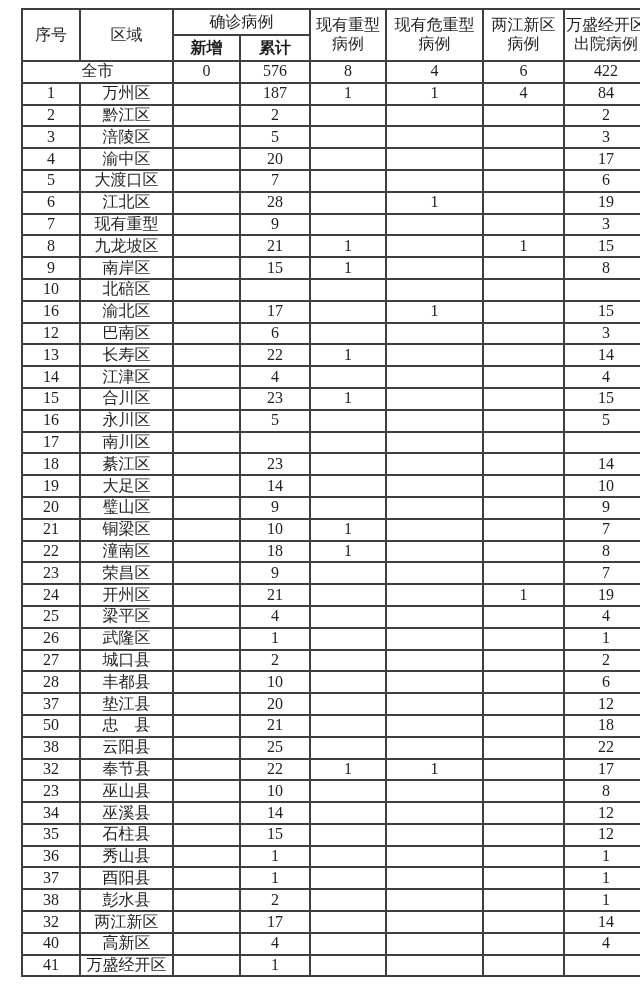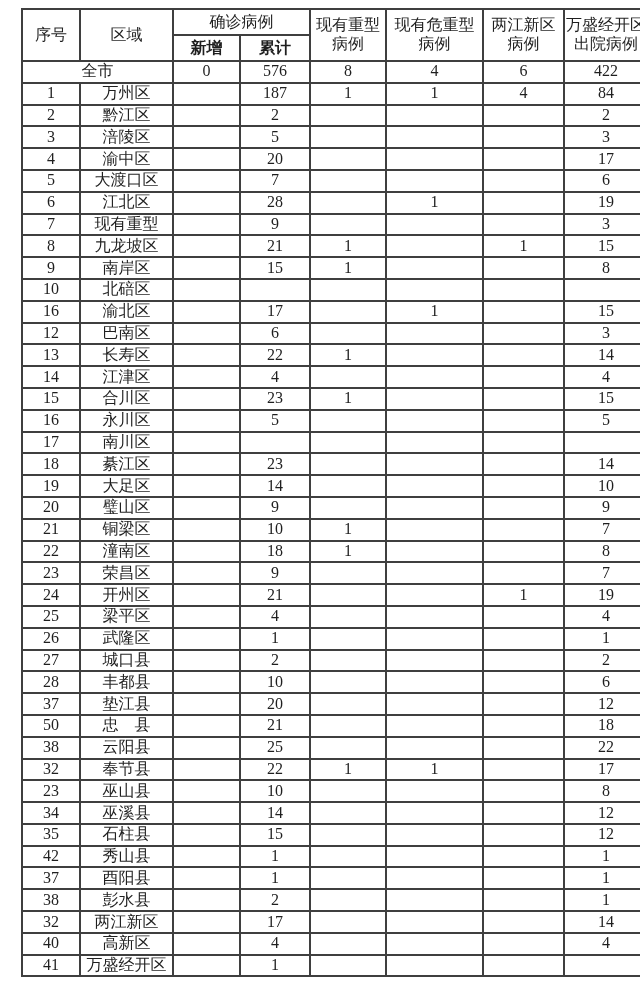--- a/index.html
+++ b/index.html
@@ -448,21 +448,21 @@
     <td>35</td>
     <td>石柱县</td>
     <td></td>
     <td>15</td>
     <td></td>
     <td></td>
     <td></td>
     <td>12</td>
   </tr>
         <tr>
-    <td>42</td>
+    <td>36</td>
     <td>秀山县</td>
     <td></td>
     <td>1</td>
     <td></td>
     <td></td>
     <td></td>
     <td>1</td>
   </tr>
         <tr>
     <td>37</td>

